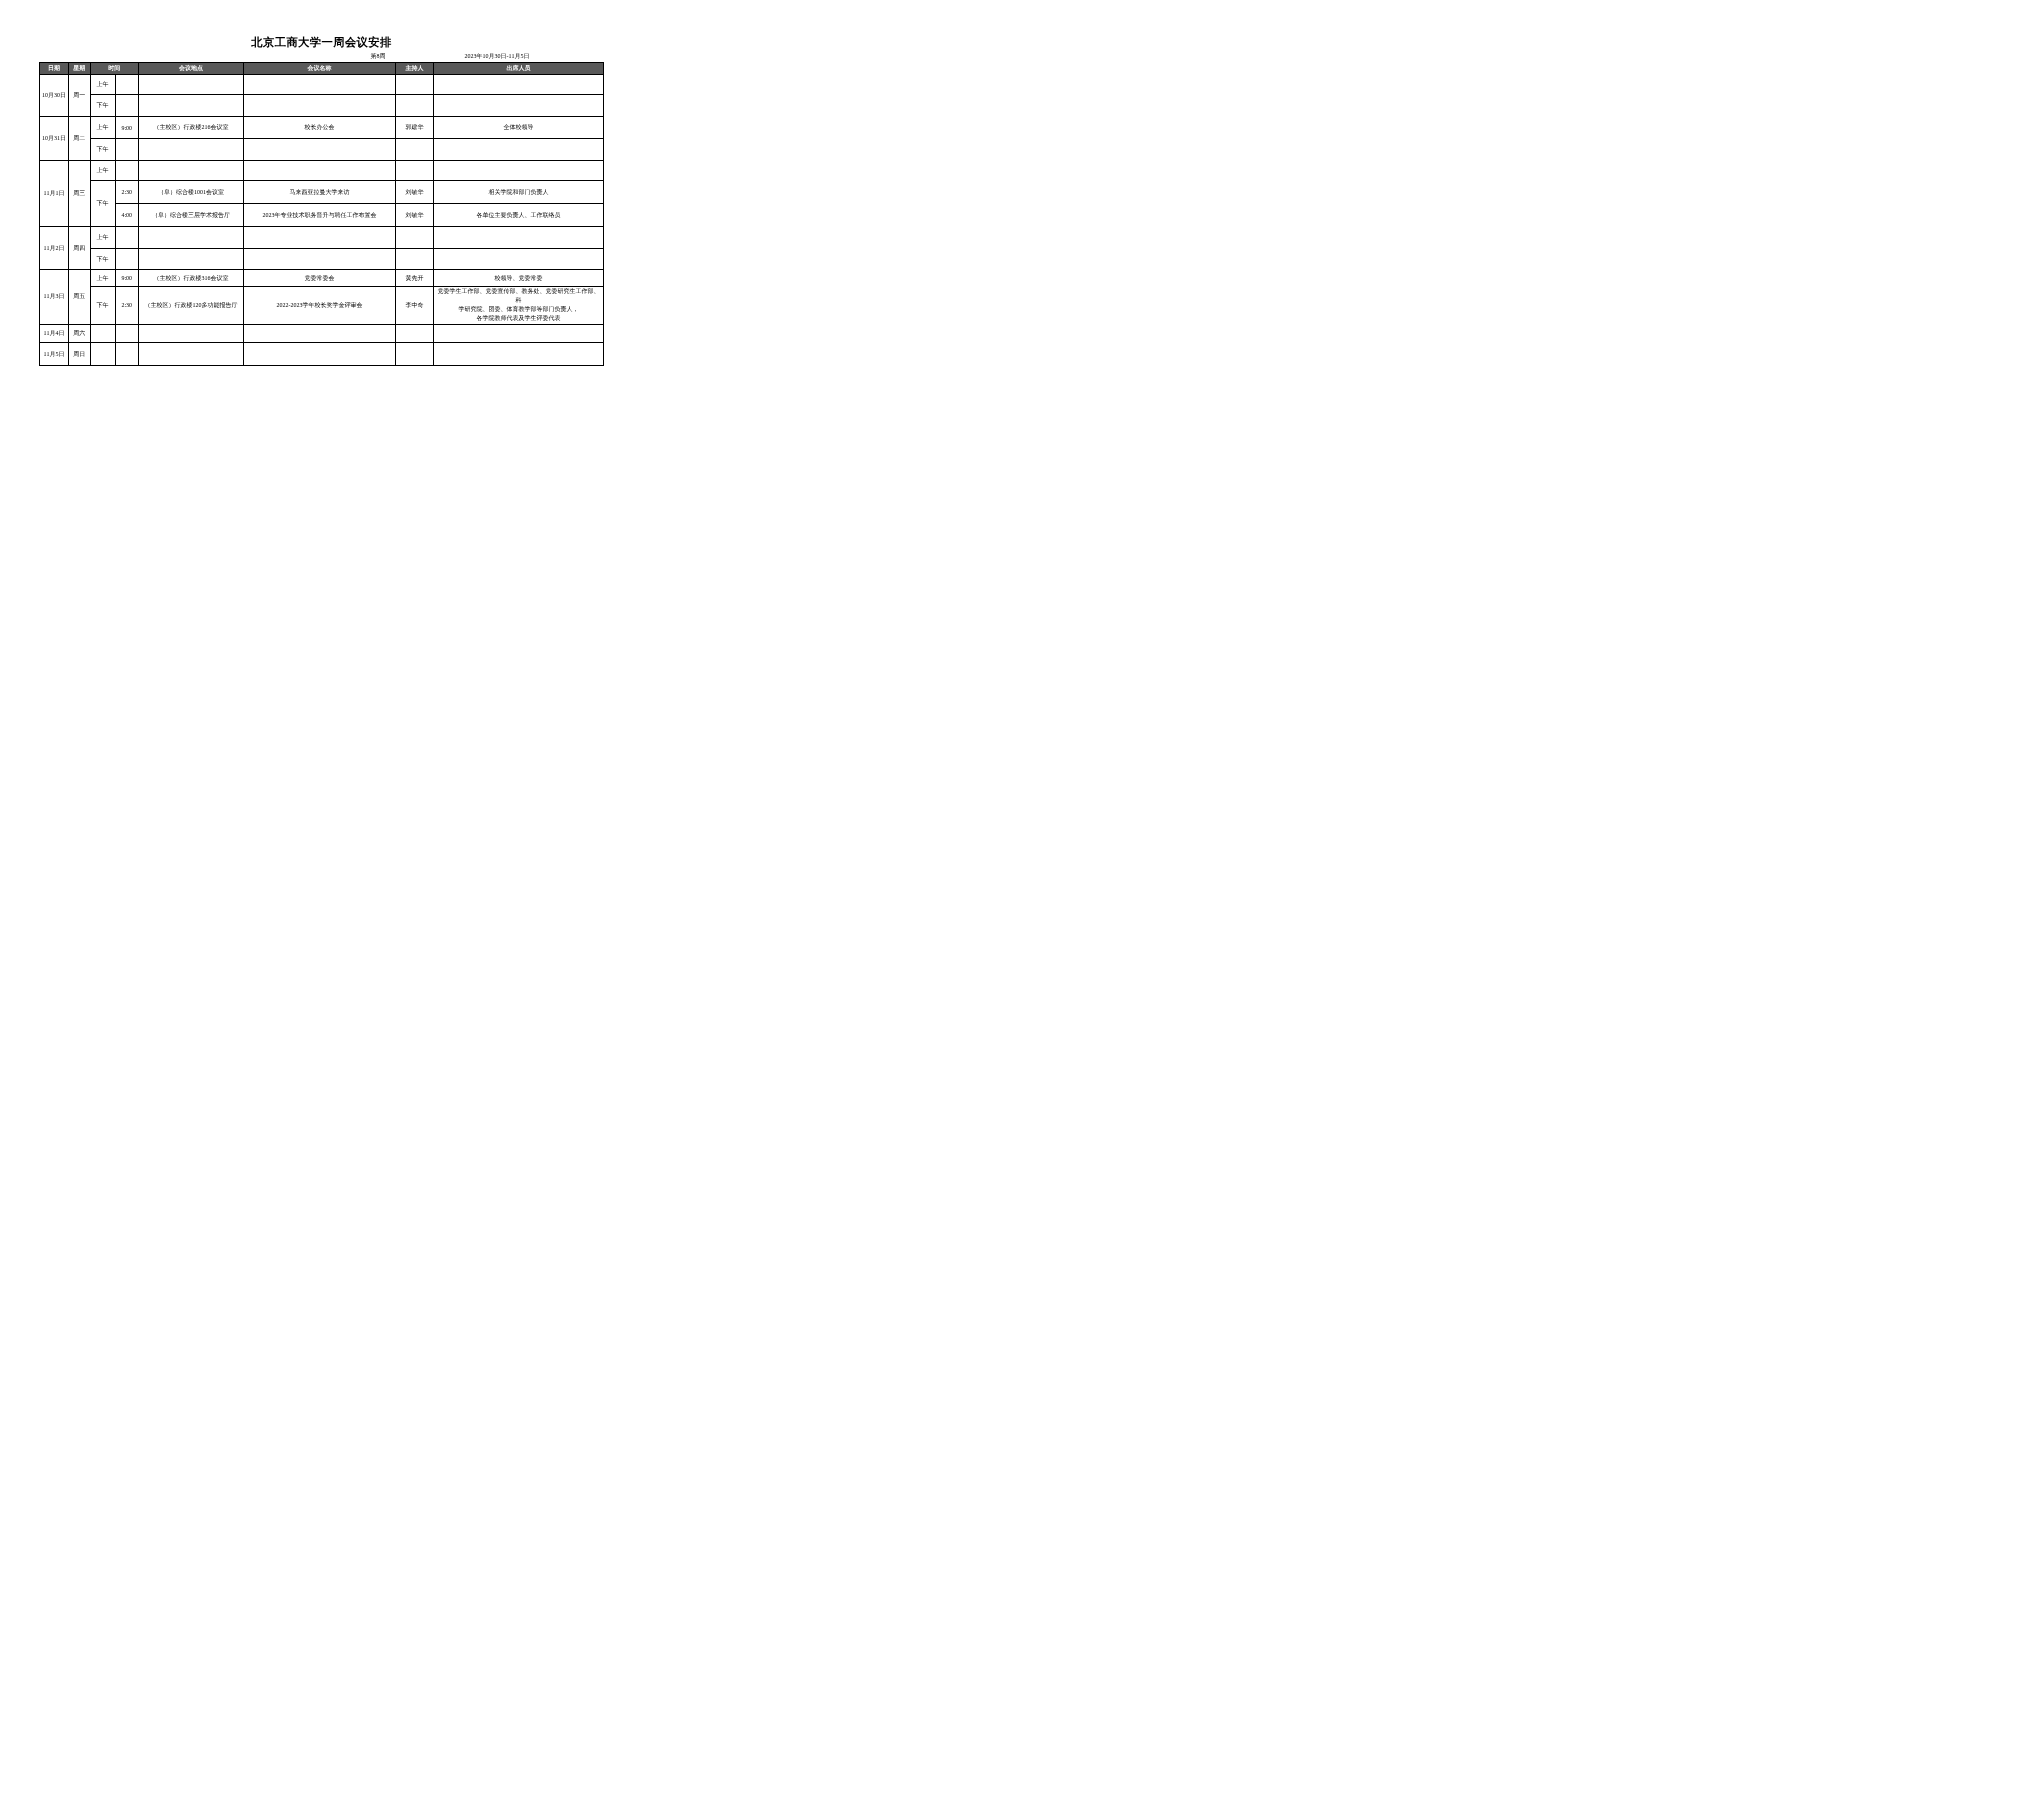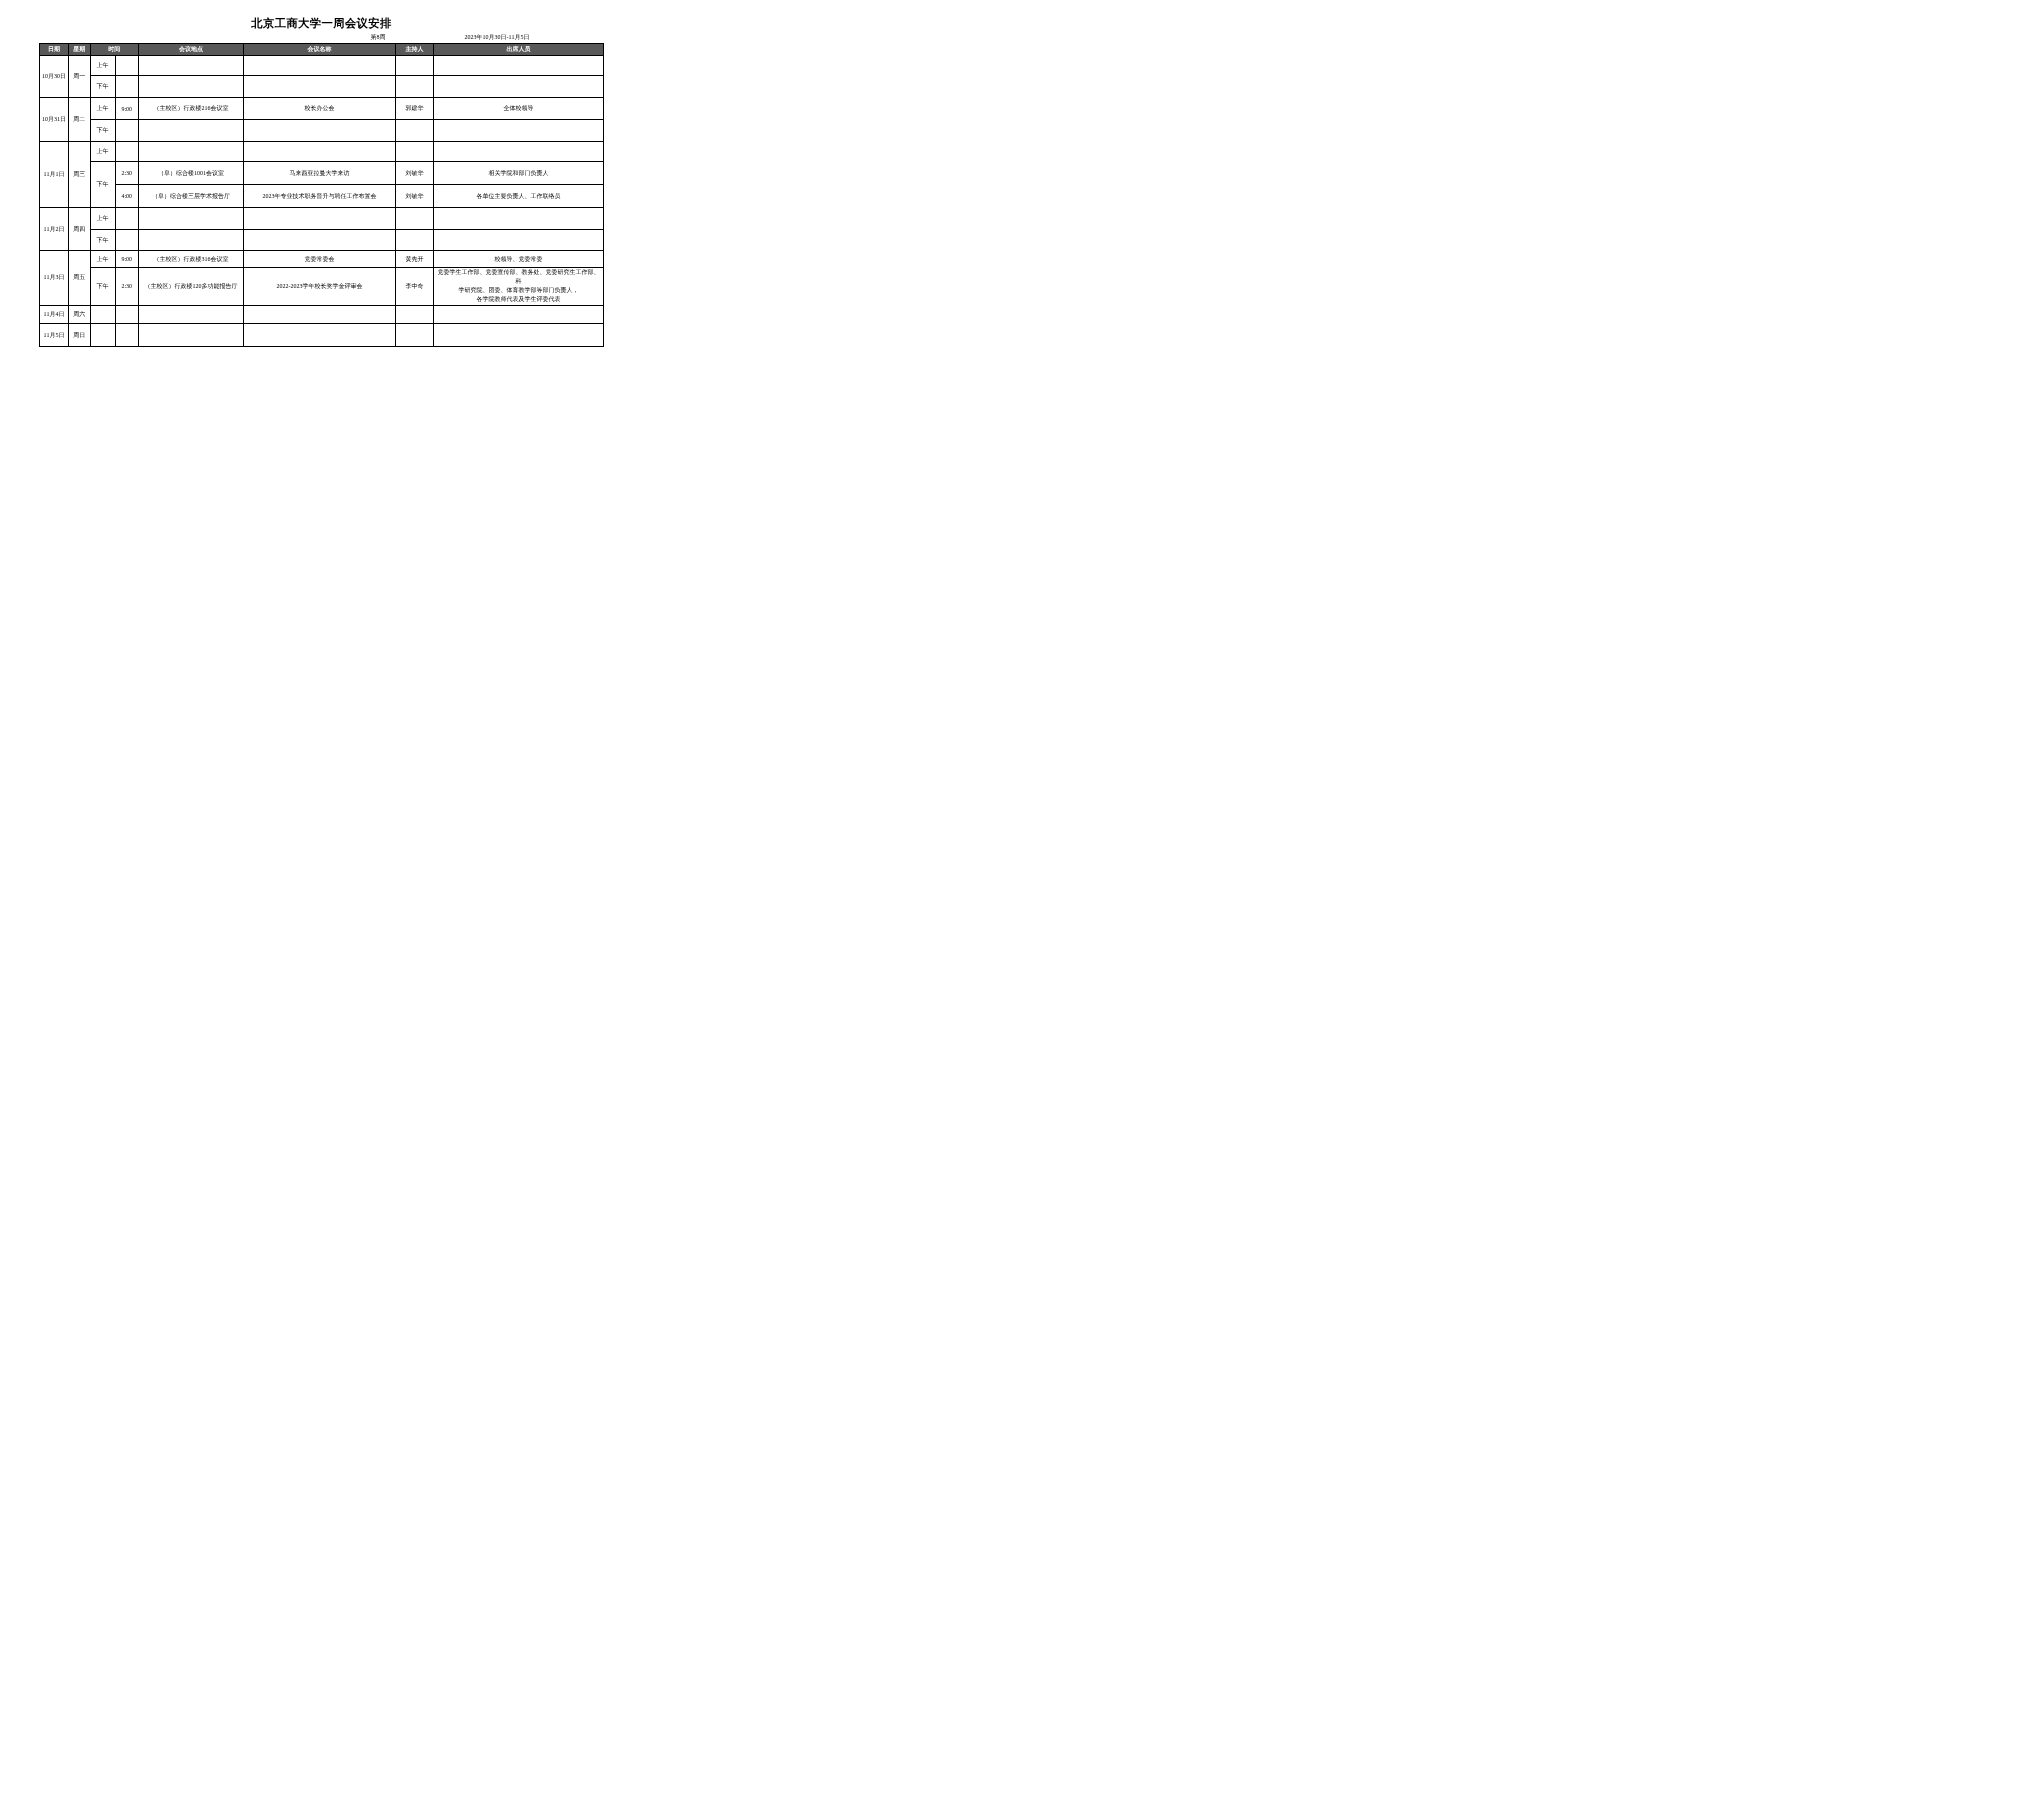--- a/index.html
+++ b/index.html
@@ -18,21 +18,21 @@
   }
   .page{
     position:relative;
     width:643px;
     height:455px;
     background:var(--page-bg);
     overflow:hidden;
   }
   .doc-title{
     margin:0;
-    padding-top:16px;
+    padding-top:35px;
     text-align:center;
     font-size:11.3px;
     line-height:14.6px;
     font-weight:bold;
     letter-spacing:0.4px;
   }
   .meta-row{
     position:relative;
     width:563px;
     height:8.5px;

